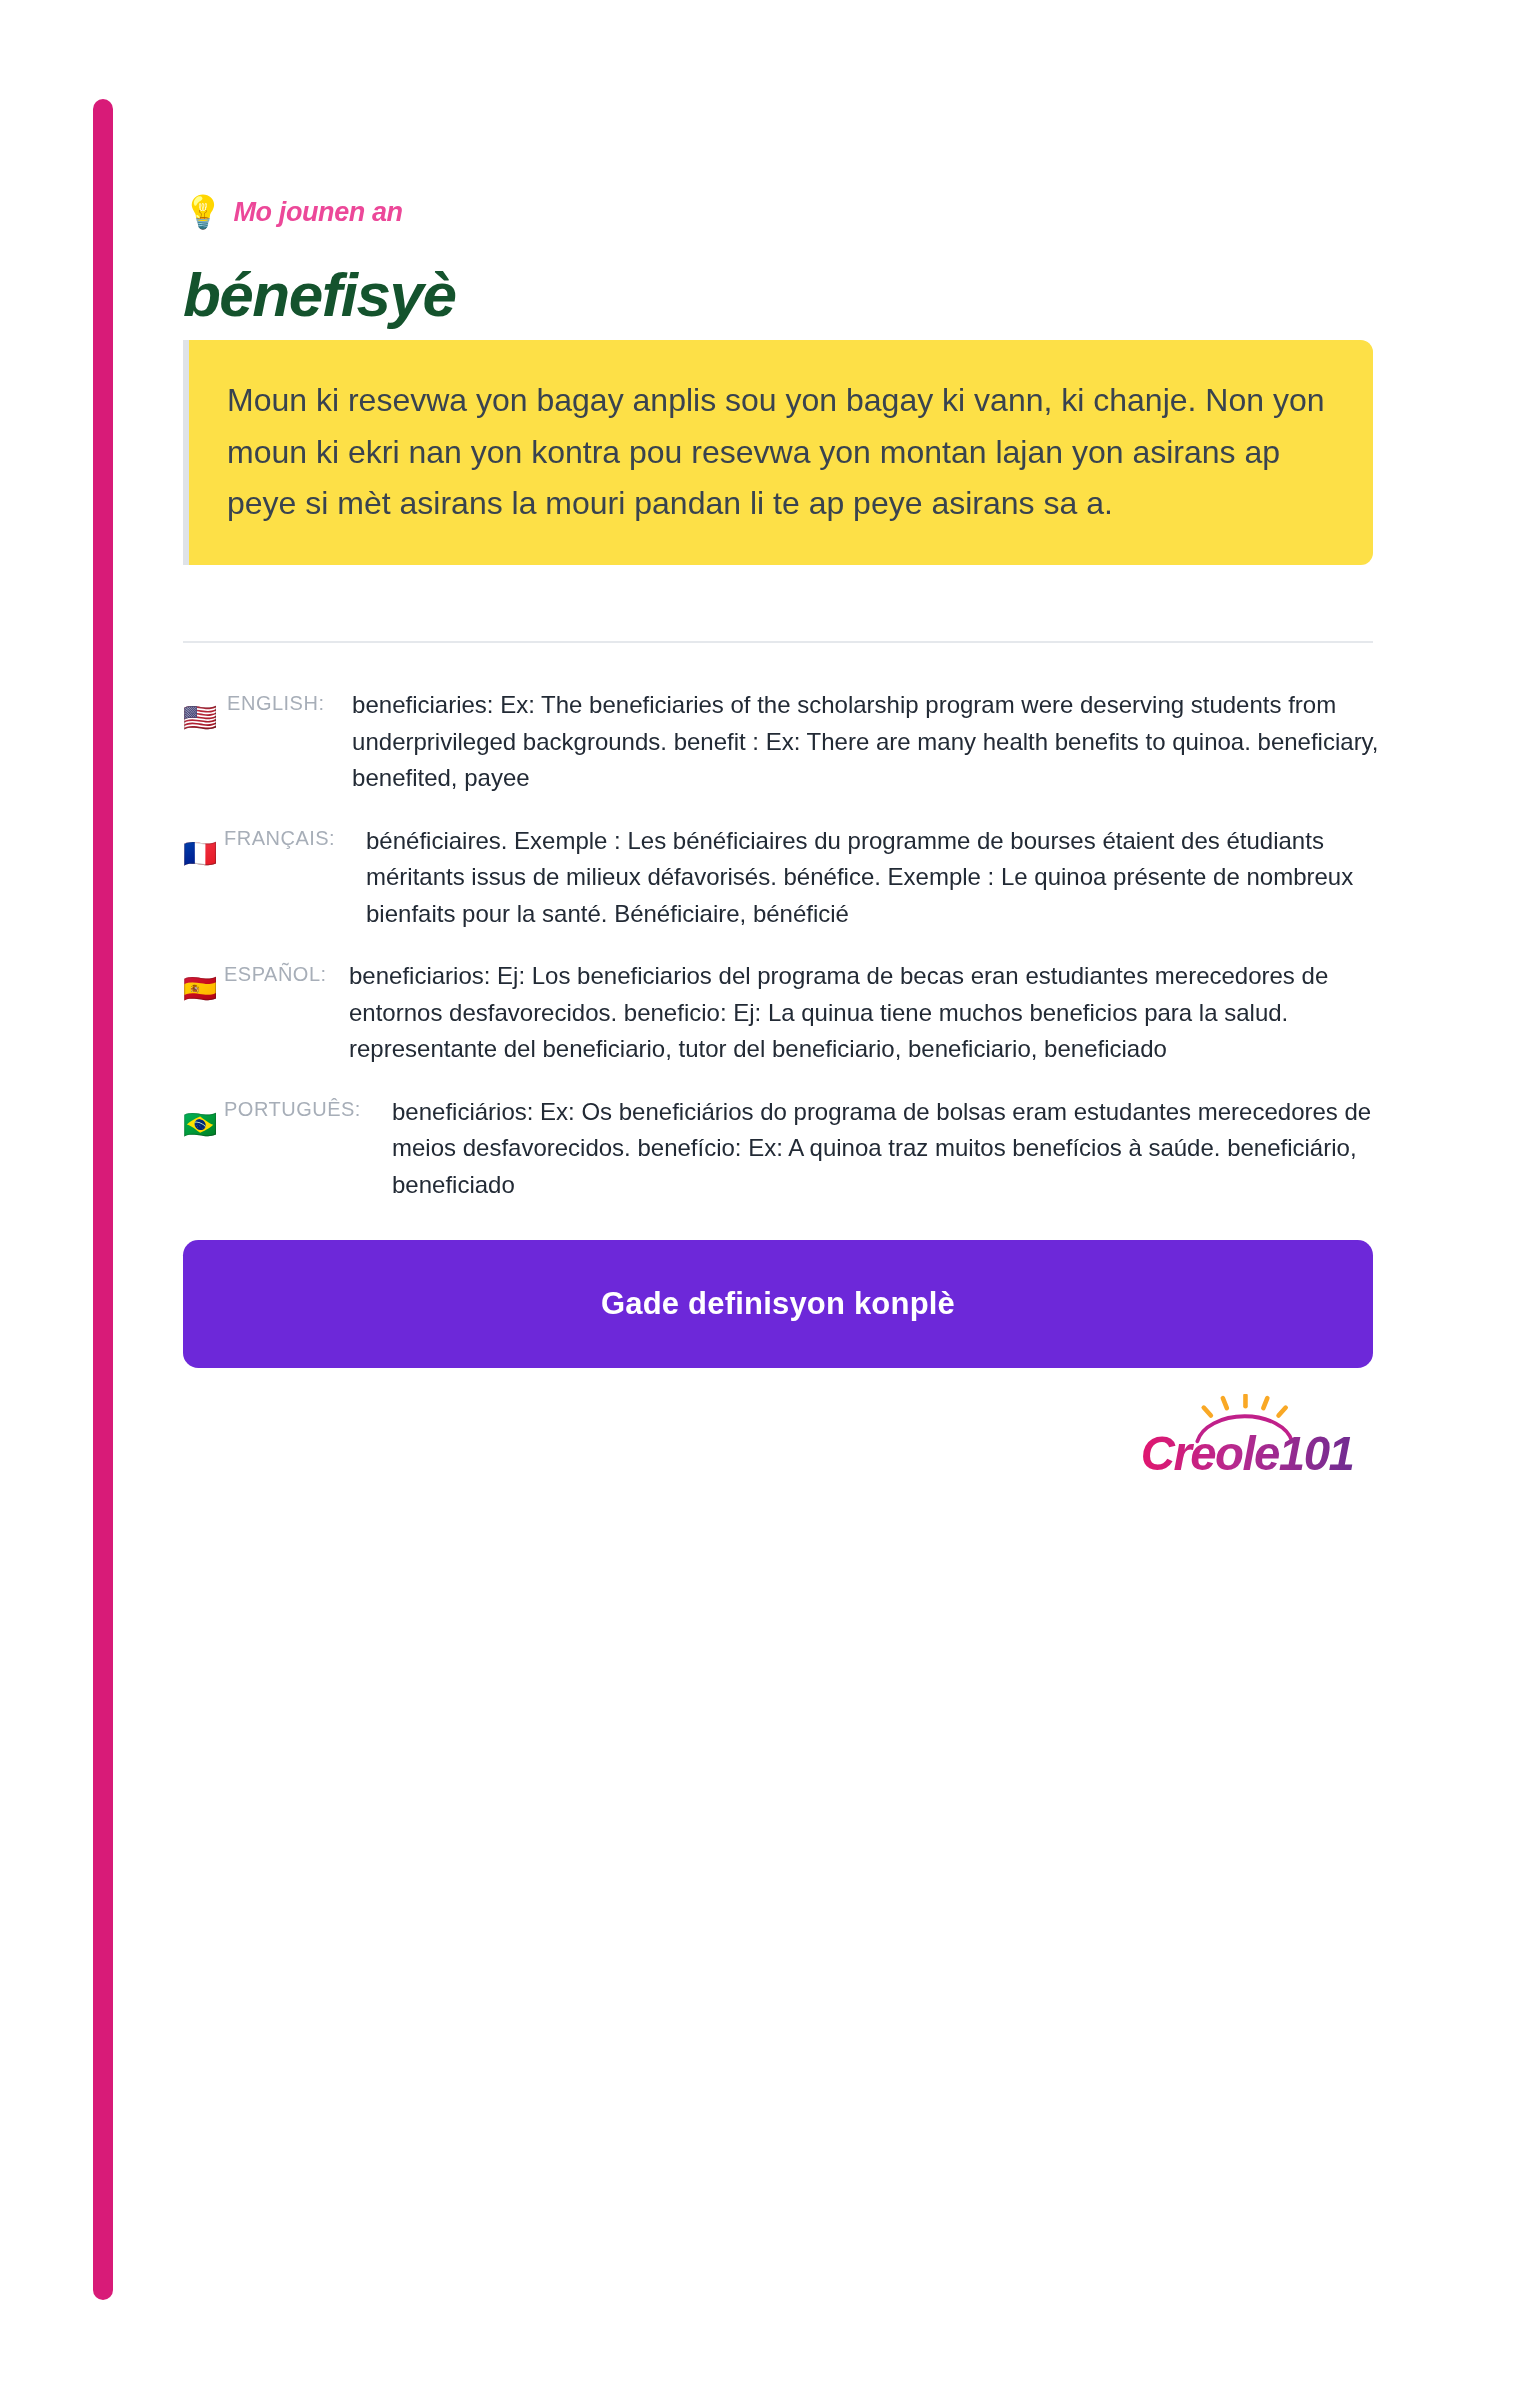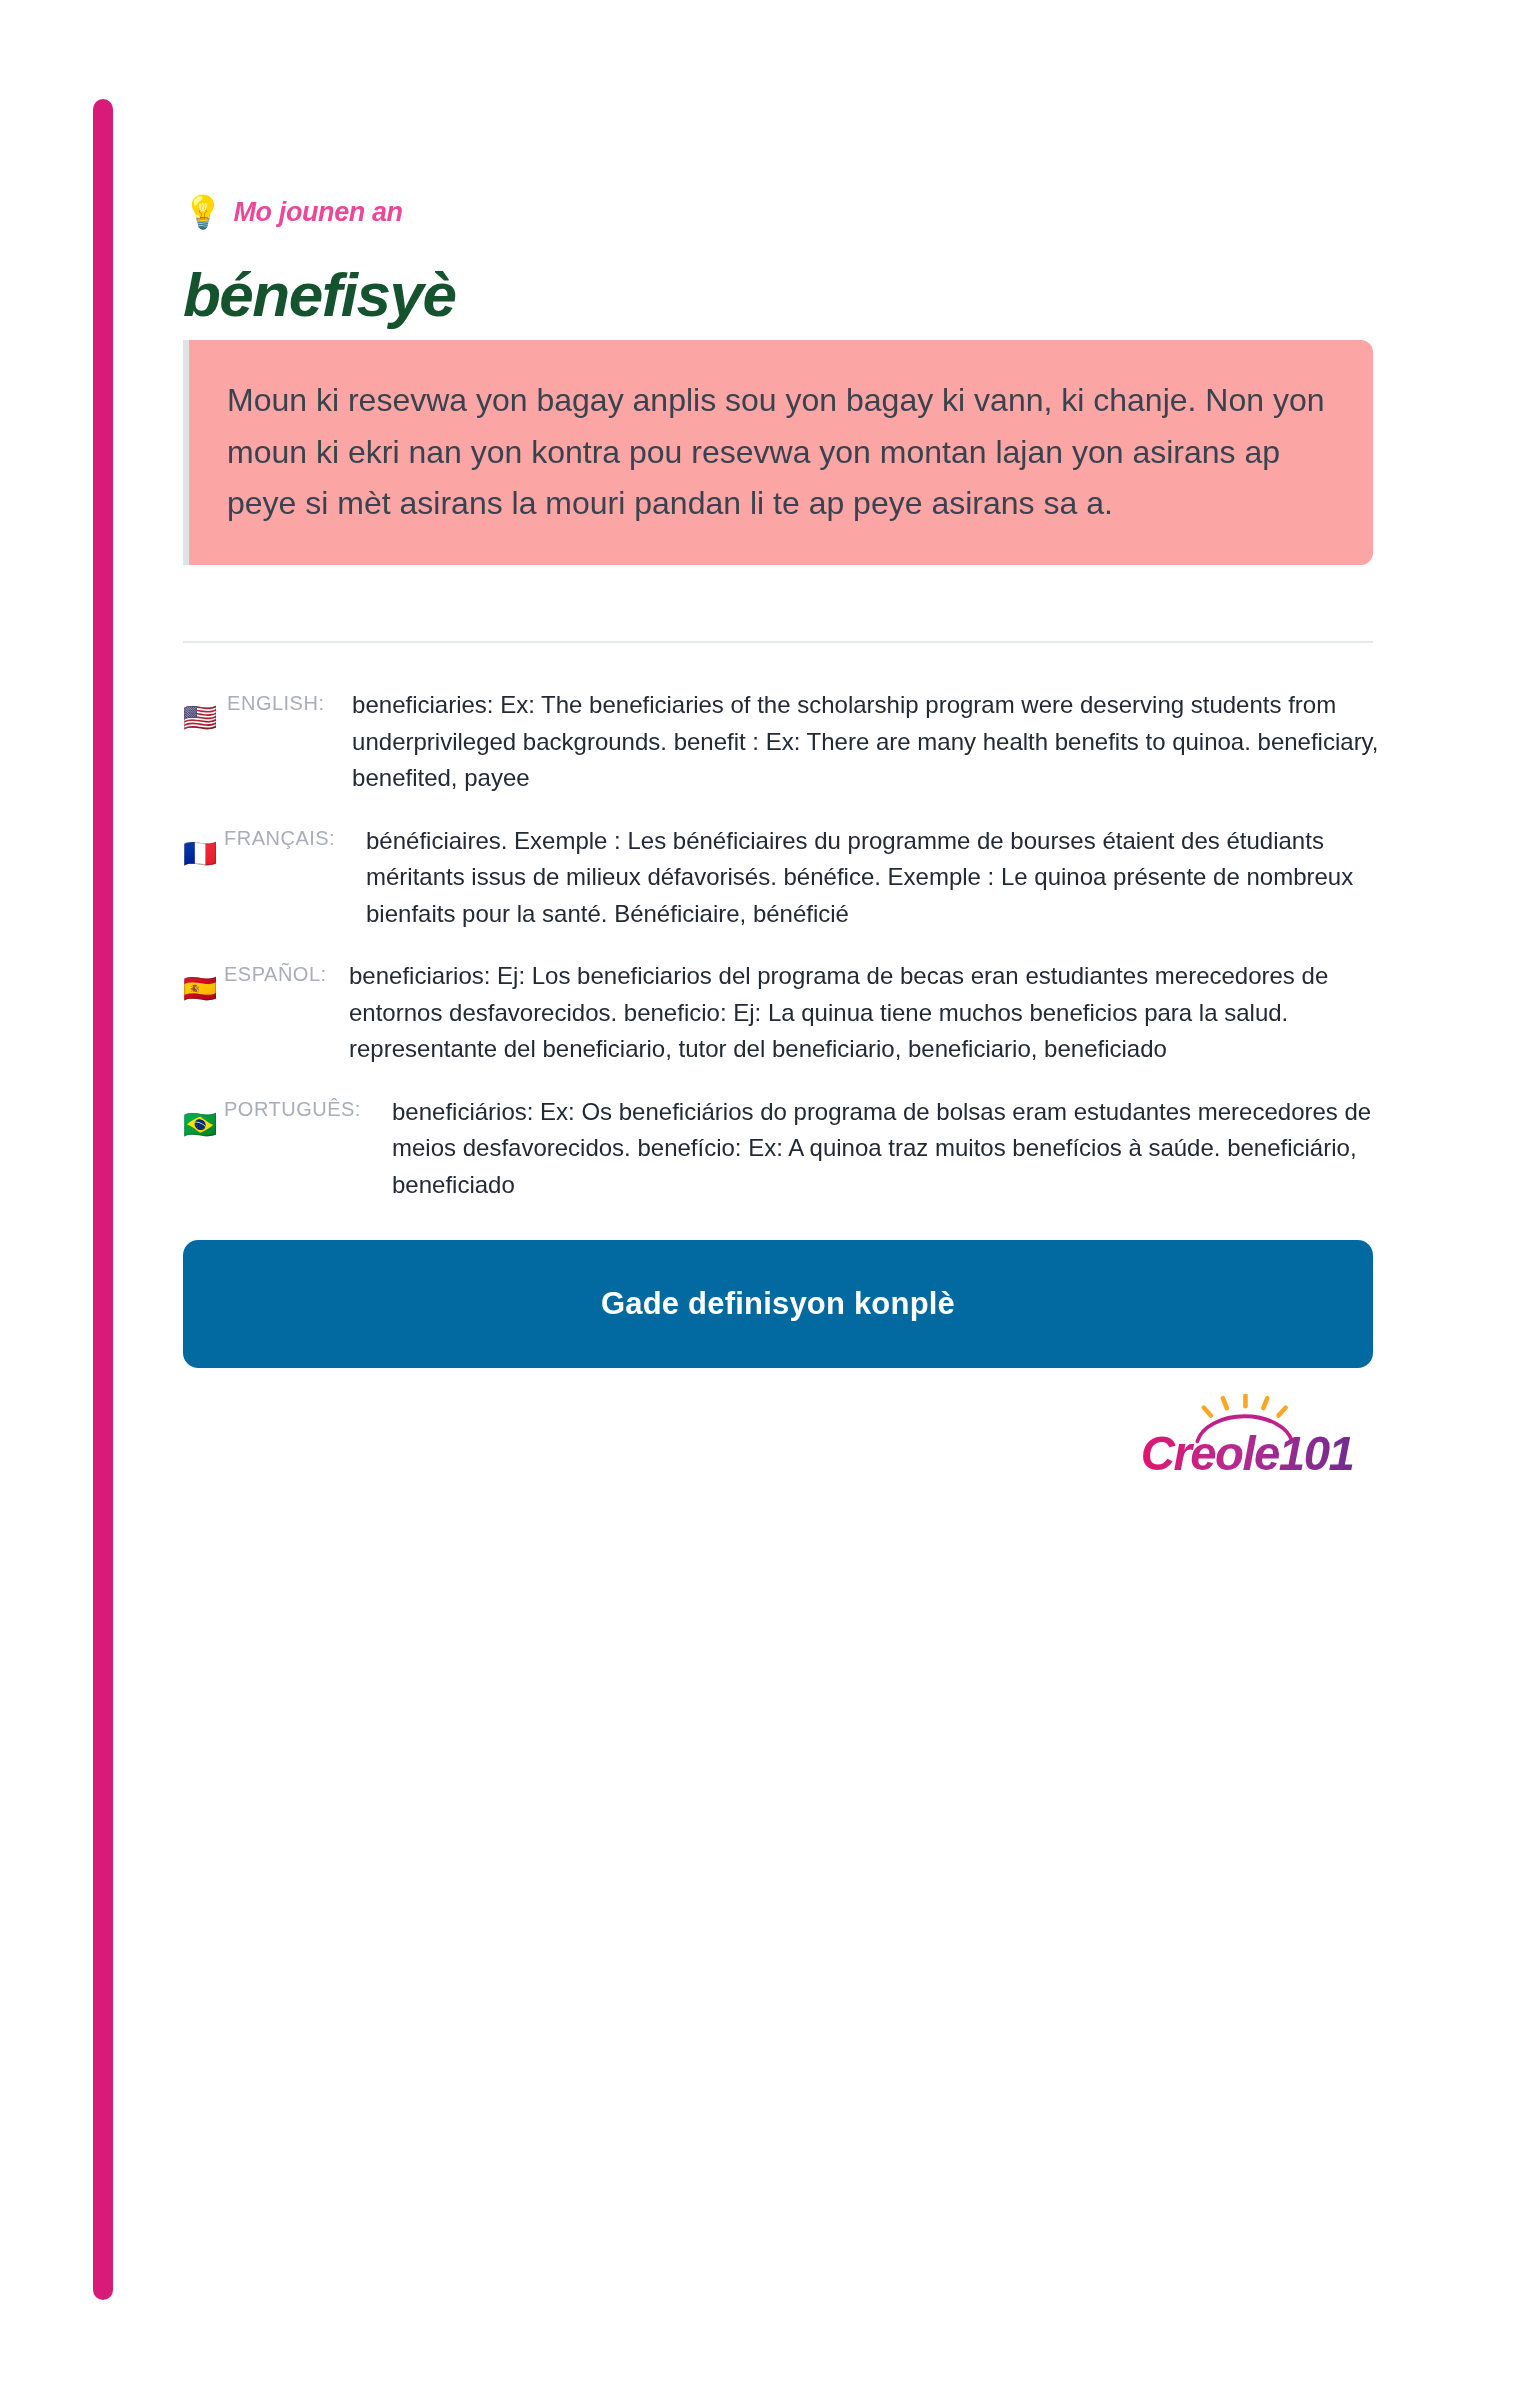--- a/index.html
+++ b/index.html
@@ -68,21 +68,21 @@
     line-height: 1.0;
     letter-spacing: -1.5px;
     color: #14532d;
     white-space: nowrap;
   }
 
   
   .definition-box {
     margin-top: 13.7px;
     width: 1190px;
-    background: #fca5a5;
+    background: #fde047;
     border-left: 6.9px solid #DFE3E8;
     border-radius: 0 12.2px 12.2px 0;
     padding: 35px 46px 35px 38px;
   }
   .definition-text {
     font-size: 32px;
     line-height: 1.62;
     color: #39434F;
     font-weight: 400;
   }
@@ -140,21 +140,21 @@
   .row-fr   .translation-text { padding-left: 72px; }
   .row-es   .translation-text { padding-left: 64px; }
   .row-pt   .translation-text { padding-left: 84px; }
 
   
   .cta-wrap { margin-top: 37px; }
   .cta-button {
     display: block;
     width: 1190px;
     height: 128px;
-    background: #0369a1;
+    background: #6d28d9;
     border: none;
     border-radius: 15.3px;
     color: #ffffff;
     font-family: "Liberation Sans", sans-serif;
     font-size: 31px;
     font-weight: bold;
     letter-spacing: 0.2px;
     cursor: pointer;
     text-align: center;
   }

